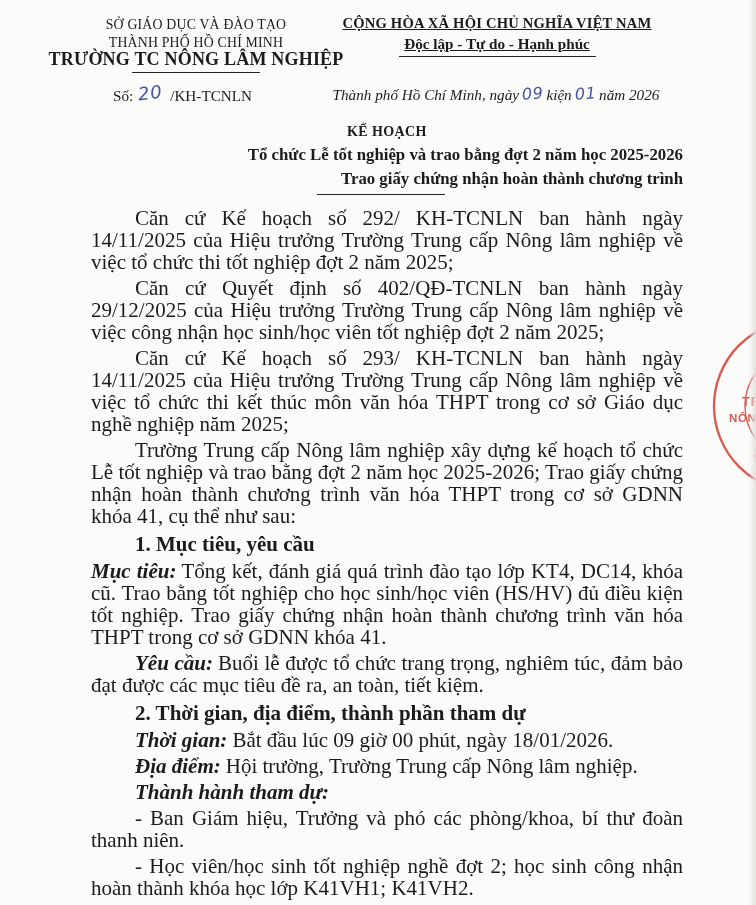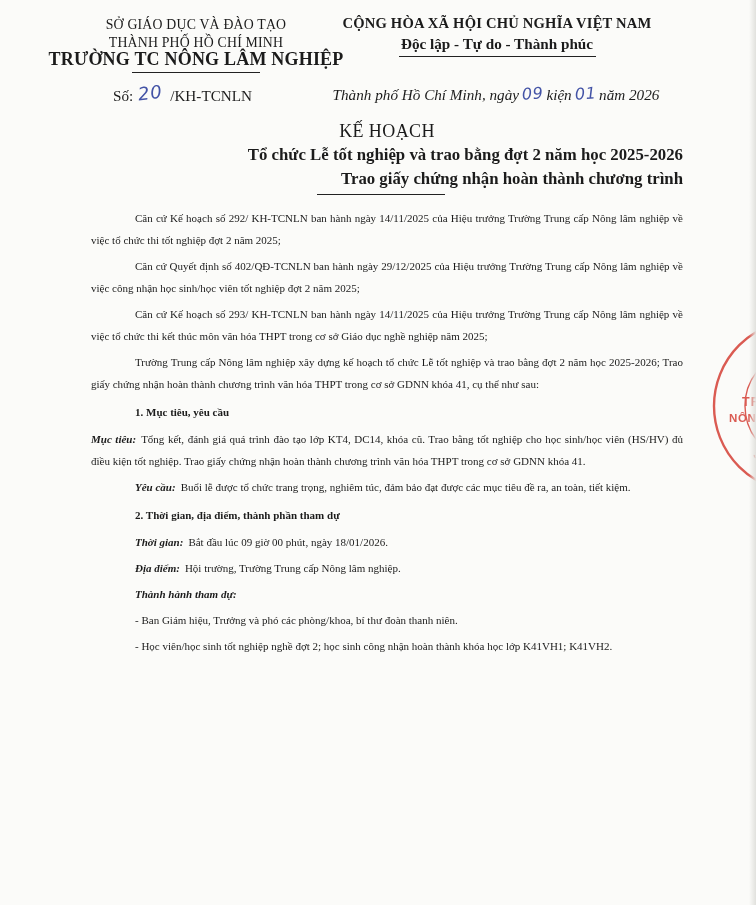--- a/index.html
+++ b/index.html
@@ -16,21 +16,21 @@
   .hdr-left {
     position: absolute; left: 0; top: 16px; width: 392px;
     text-align: center; line-height: 17.5px; font-size: 13.8px;
     letter-spacing: .2px; white-space: nowrap;
   }
   .hdr-left .l3 { font-weight: bold; font-size: 18px; }
   .hdr-left .bar { width: 128px; border-top: 1.5px solid #222; margin: 3px auto 0; }
 
   .hdr-right {
     position: absolute; left: 336px; top: 13px; width: 322px;
-    text-align: center; white-space: nowrap;
+    text-align: center; white-space: nowrap; text-decoration: underline;
   }
   .hdr-right .l1 { font-weight: bold; font-size: 14.6px; line-height: 20px; letter-spacing: .2px; }
   .hdr-right .l2 { font-weight: bold; font-size: 15.2px; line-height: 21px; }
   .hdr-right .bar { width: 197px; border-top: 1.6px solid #222; margin: 2px auto 0; }
 
   .doc-number {
     position: absolute; left: 113px; top: 84px;
     font-size: 15.2px; white-space: nowrap;
   }
   .dateline {
@@ -40,28 +40,28 @@
   .hand {
     font-family: "DejaVu Sans", sans-serif; font-style: italic;
     color: #4353a6; display: inline-block; font-weight: 500;
   }
   .hand-no  { font-size: 18px; transform: rotate(-7deg) translateY(-2px); margin: 0 7px 0 5px; letter-spacing: 1px; }
   .hand-dm  { font-size: 16px; transform: rotate(-4deg) translateY(-1px); margin: 0 3px; letter-spacing: .5px; }
 
   
   .content { position: absolute; left: 91px; top: 120px; width: 592px; }
   .title-block { text-align: center; }
-  .title-main { font-weight: normal; font-size: 18px; line-height: 23px; letter-spacing: .4px; }
+  .title-main { font-weight: bold; font-size: 14px; line-height: 23px; letter-spacing: .4px; }
   .title-sub  { font-weight: bold; font-size: 16.8px; line-height: 24px; text-align: right; }
   .title-rule { width: 128px; border-top: 1.6px solid #222; margin: 3px auto 0; transform: translateX(-6px); }
 
   
   .body-text p {
     margin: 0 0 4px; text-align: justify;
-    font-size: 11px; line-height: 22px;
+    font-size: 21px; line-height: 22px;
   }
   p.ind { text-indent: 44px; }
   p.first { margin-top: 12px; }
   .section-heading { font-weight: bold; text-indent: 44px; margin: 6px 0 5px !important; }
   .lead { font-weight: bold; font-style: italic; margin-right: 5px; }
 
   
   .stamp { position: absolute; left: 702px; top: 318px; width: 200px; height: 200px; opacity: .88; }
   .stamp text, .stamp textPath { fill: #d6453c; font-family: "Liberation Sans", sans-serif; font-weight: bold; }
   .ring-text { font-size: 11.5px; letter-spacing: 2px; }
@@ -80,21 +80,21 @@
 
   <div class="hdr-left">
     <div class="l1">SỞ GIÁO DỤC VÀ ĐÀO TẠO</div>
     <div class="l2">THÀNH PHỐ HỒ CHÍ MINH</div>
     <div class="l3">TRƯỜNG TC NÔNG LÂM NGHIỆP</div>
     <div class="bar"></div>
   </div>
 
   <div class="hdr-right">
     <div class="l1">CỘNG HÒA XÃ HỘI CHỦ NGHĨA VIỆT NAM</div>
-    <div class="l2">Độc lập - Tự do - Thành phúc</div>
+    <div class="l2">Độc lập - Tự do - Hạnh phúc</div>
     <div class="bar"></div>
   </div>
 
   <div class="doc-number">
     <span>Số:</span><span class="hand hand-no">20</span><span>/KH-TCNLN</span>
   </div>
 
   <div class="dateline">
     <span>Thành phố Hồ Chí Minh, ngày</span><span class="hand hand-dm">09</span><span>kiện</span><span class="hand hand-dm">01</span><span>năm 2026</span>
   </div>

